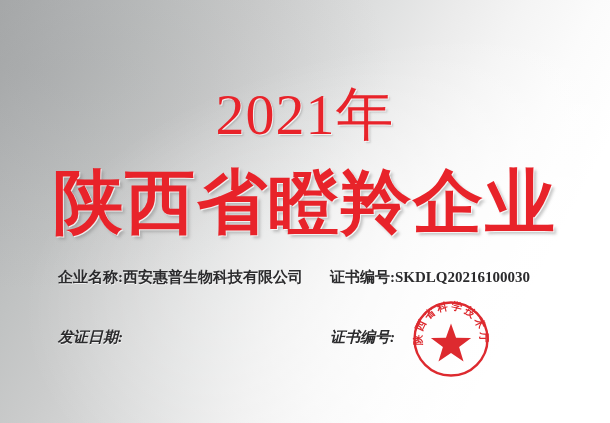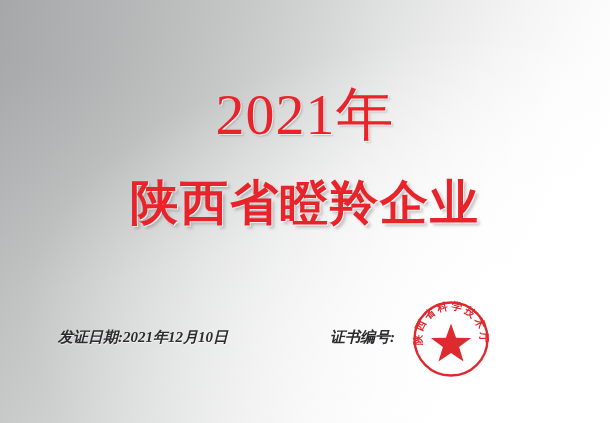--- a/index.html
+++ b/index.html
@@ -68,21 +68,21 @@
   }
 
   #award-title {
     position: absolute;
     left: 0;
     right: 0;
     top: 168px;
     text-align: center;
     font-family: "Liberation Serif", "DejaVu Serif", serif;
     font-weight: bold;
-    font-size: 48px;
+    font-size: 70px;
     line-height: 70px;
     letter-spacing: 2px;
     color: #e8232a;
     text-shadow:
       1px 1px 0 rgba(255,255,255,0.80),
       3px 3px 3px rgba(120,120,120,0.40);
     white-space: nowrap;
   }
 
   
@@ -138,26 +138,38 @@
 <div id="certificate-plaque">
 
   <div id="plaque-sheen"></div>
 
   <div id="plaque-content">
 
     <div id="year-title">2021年</div>
 
     <div id="award-title">陕西省瞪羚企业</div>
 
+    <div class="detail-row" id="row-company">
+
+      <div class="detail-field field-left">
+        <span class="field-label">企业名称:</span>
+        <span class="field-value">西安惠普生物科技有限公司</span>
+      </div>
+
+      <div class="detail-field field-right">
+        <span class="field-label">证书编号:</span>
+        <span class="field-value">SKDLQ20216100030</span>
+      </div>
+
+    </div>
 
     <div class="detail-row" id="row-issuedate">
 
       <div class="detail-field field-left">
         <span class="field-label">发证日期:</span>
-        <span class="field-value">2021年12月10日</span>
       </div>
 
       <div class="detail-field field-right">
         <span class="field-label">证书编号:</span>
       </div>
 
     </div>
 
     <div id="official-seal">
       <svg viewBox="0 0 78 78" xmlns="http://www.w3.org/2000/svg">

